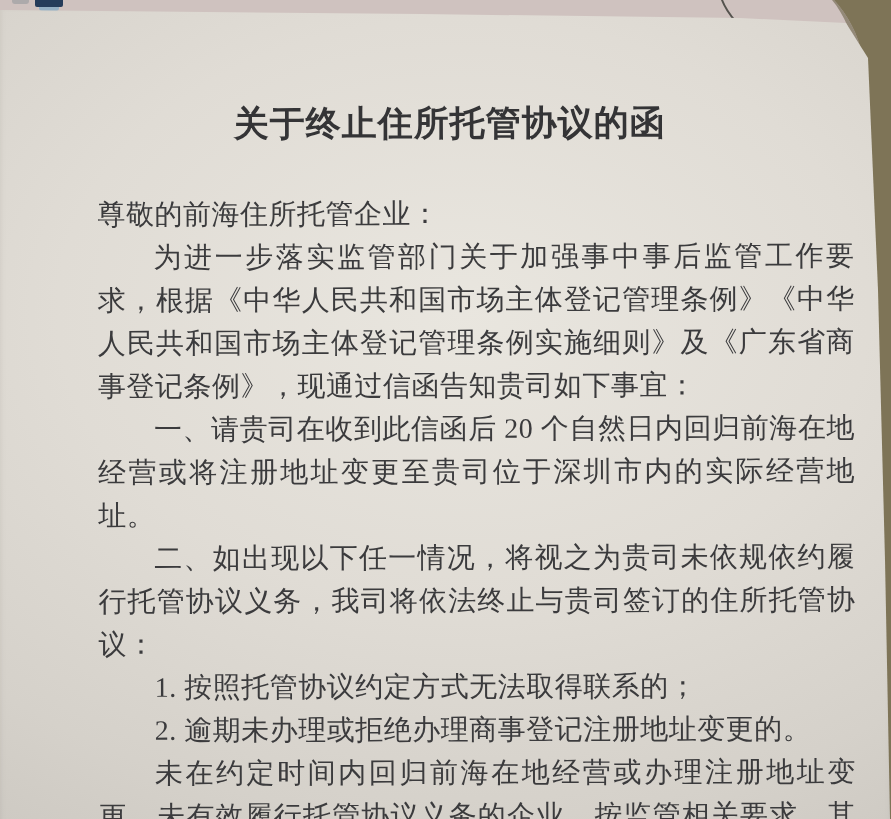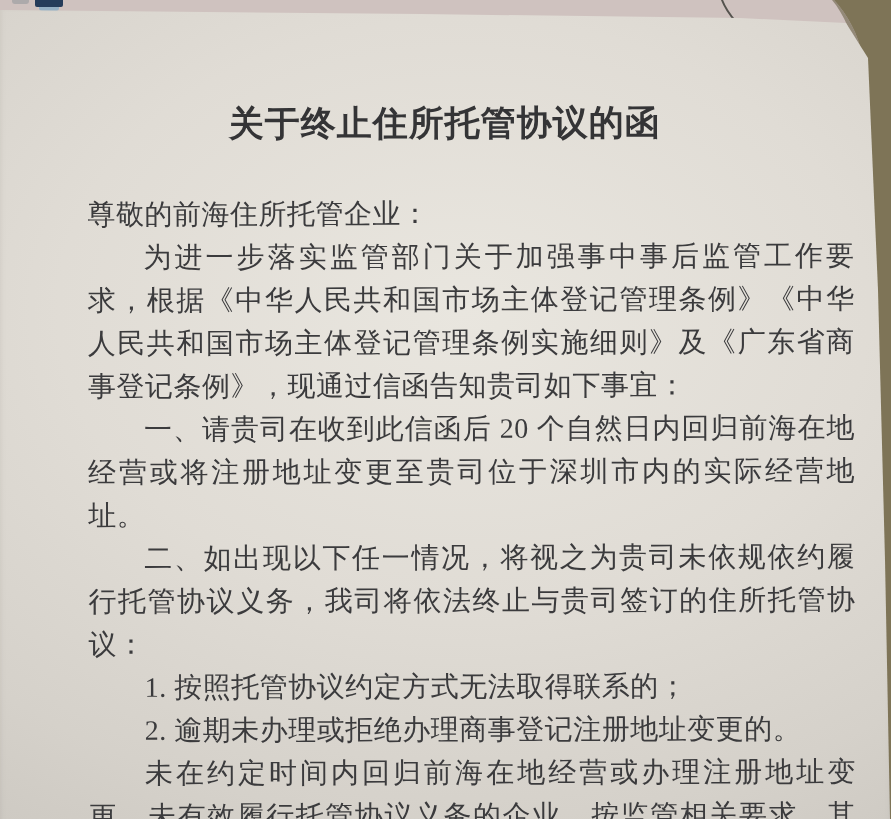--- a/index.html
+++ b/index.html
@@ -33,20 +33,21 @@
     background: #86aac4; border-radius: 0 0 3px 3px; opacity: .8; z-index: 1;
   }
   .paper {
     position: absolute; inset: 0; z-index: 2;
     clip-path: polygon(0 10px, 420px 14px, 740px 18px, 846px 23px,
                        868px 58px, 878px 290px, 885px 560px, 890px 819px,
                        0 819px);
     background:
       radial-gradient(ellipse 900px 650px at 52% 38%, #e9e6df 0%, #e0dcd5 45%, #d5d1ca 78%, #cbc7c0 100%);
     box-shadow: inset 0 6px 8px -4px rgba(90,80,75,.35);
+    padding-left: 10px;
   }
   .content {
     position: relative;
     padding: 100px 36px 0 88px;
     transform: rotate(-0.15deg);
     color: #3b3b3d;
   }
   .doc-title {
     margin: 0 52px 44px 0;
     text-align: center;

